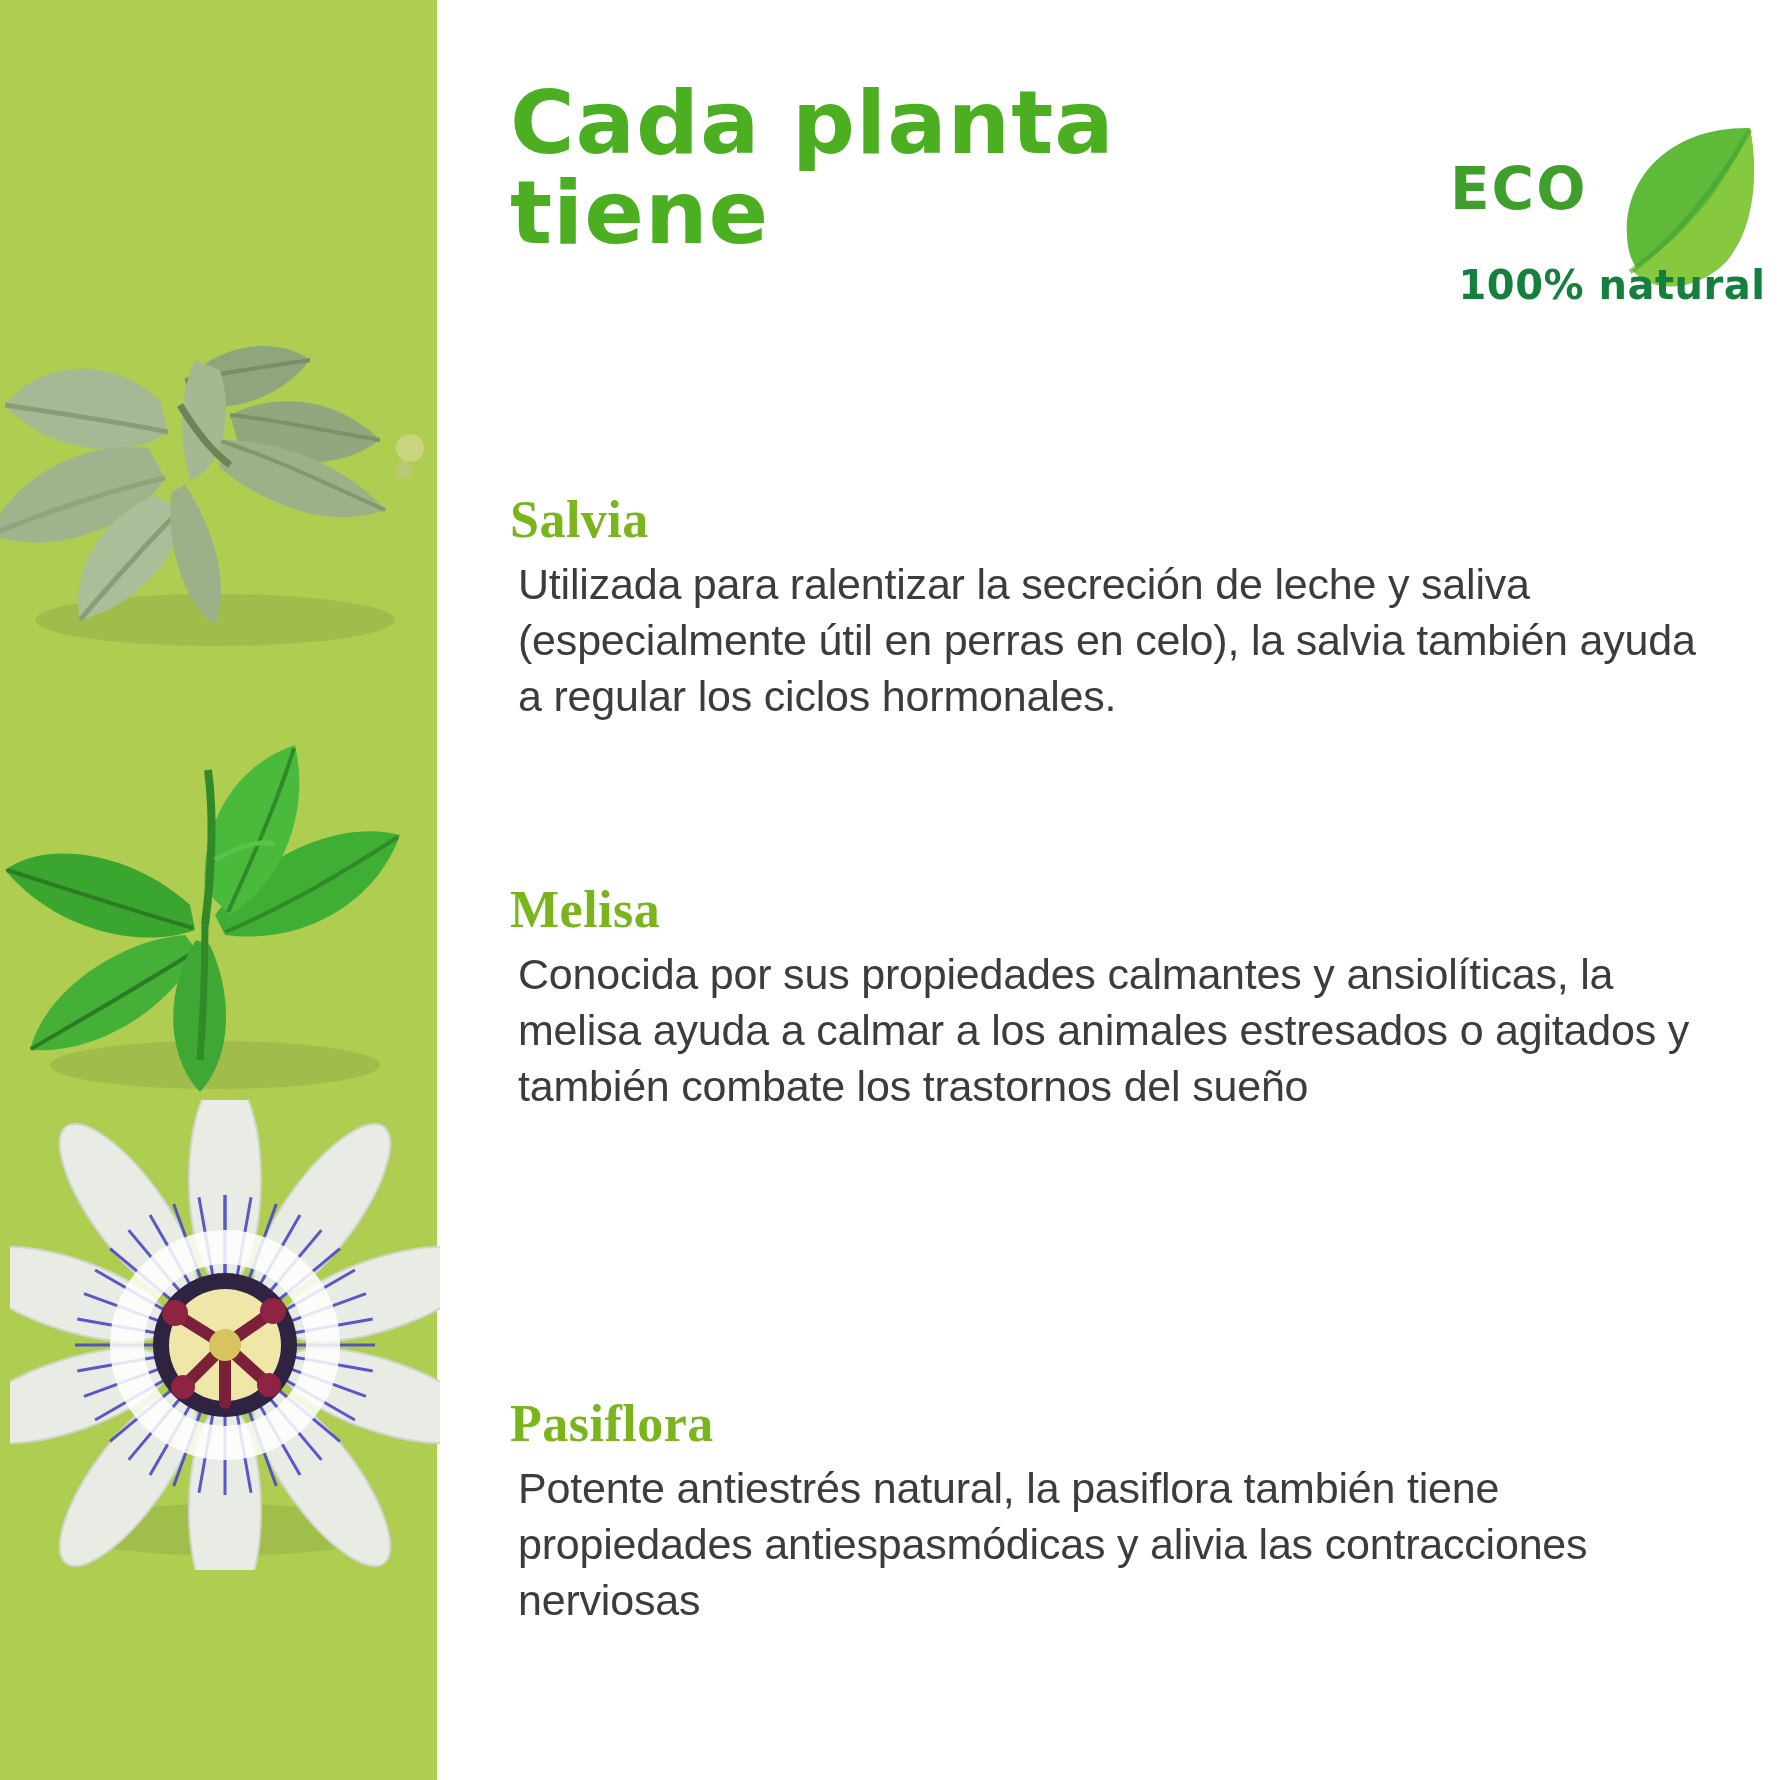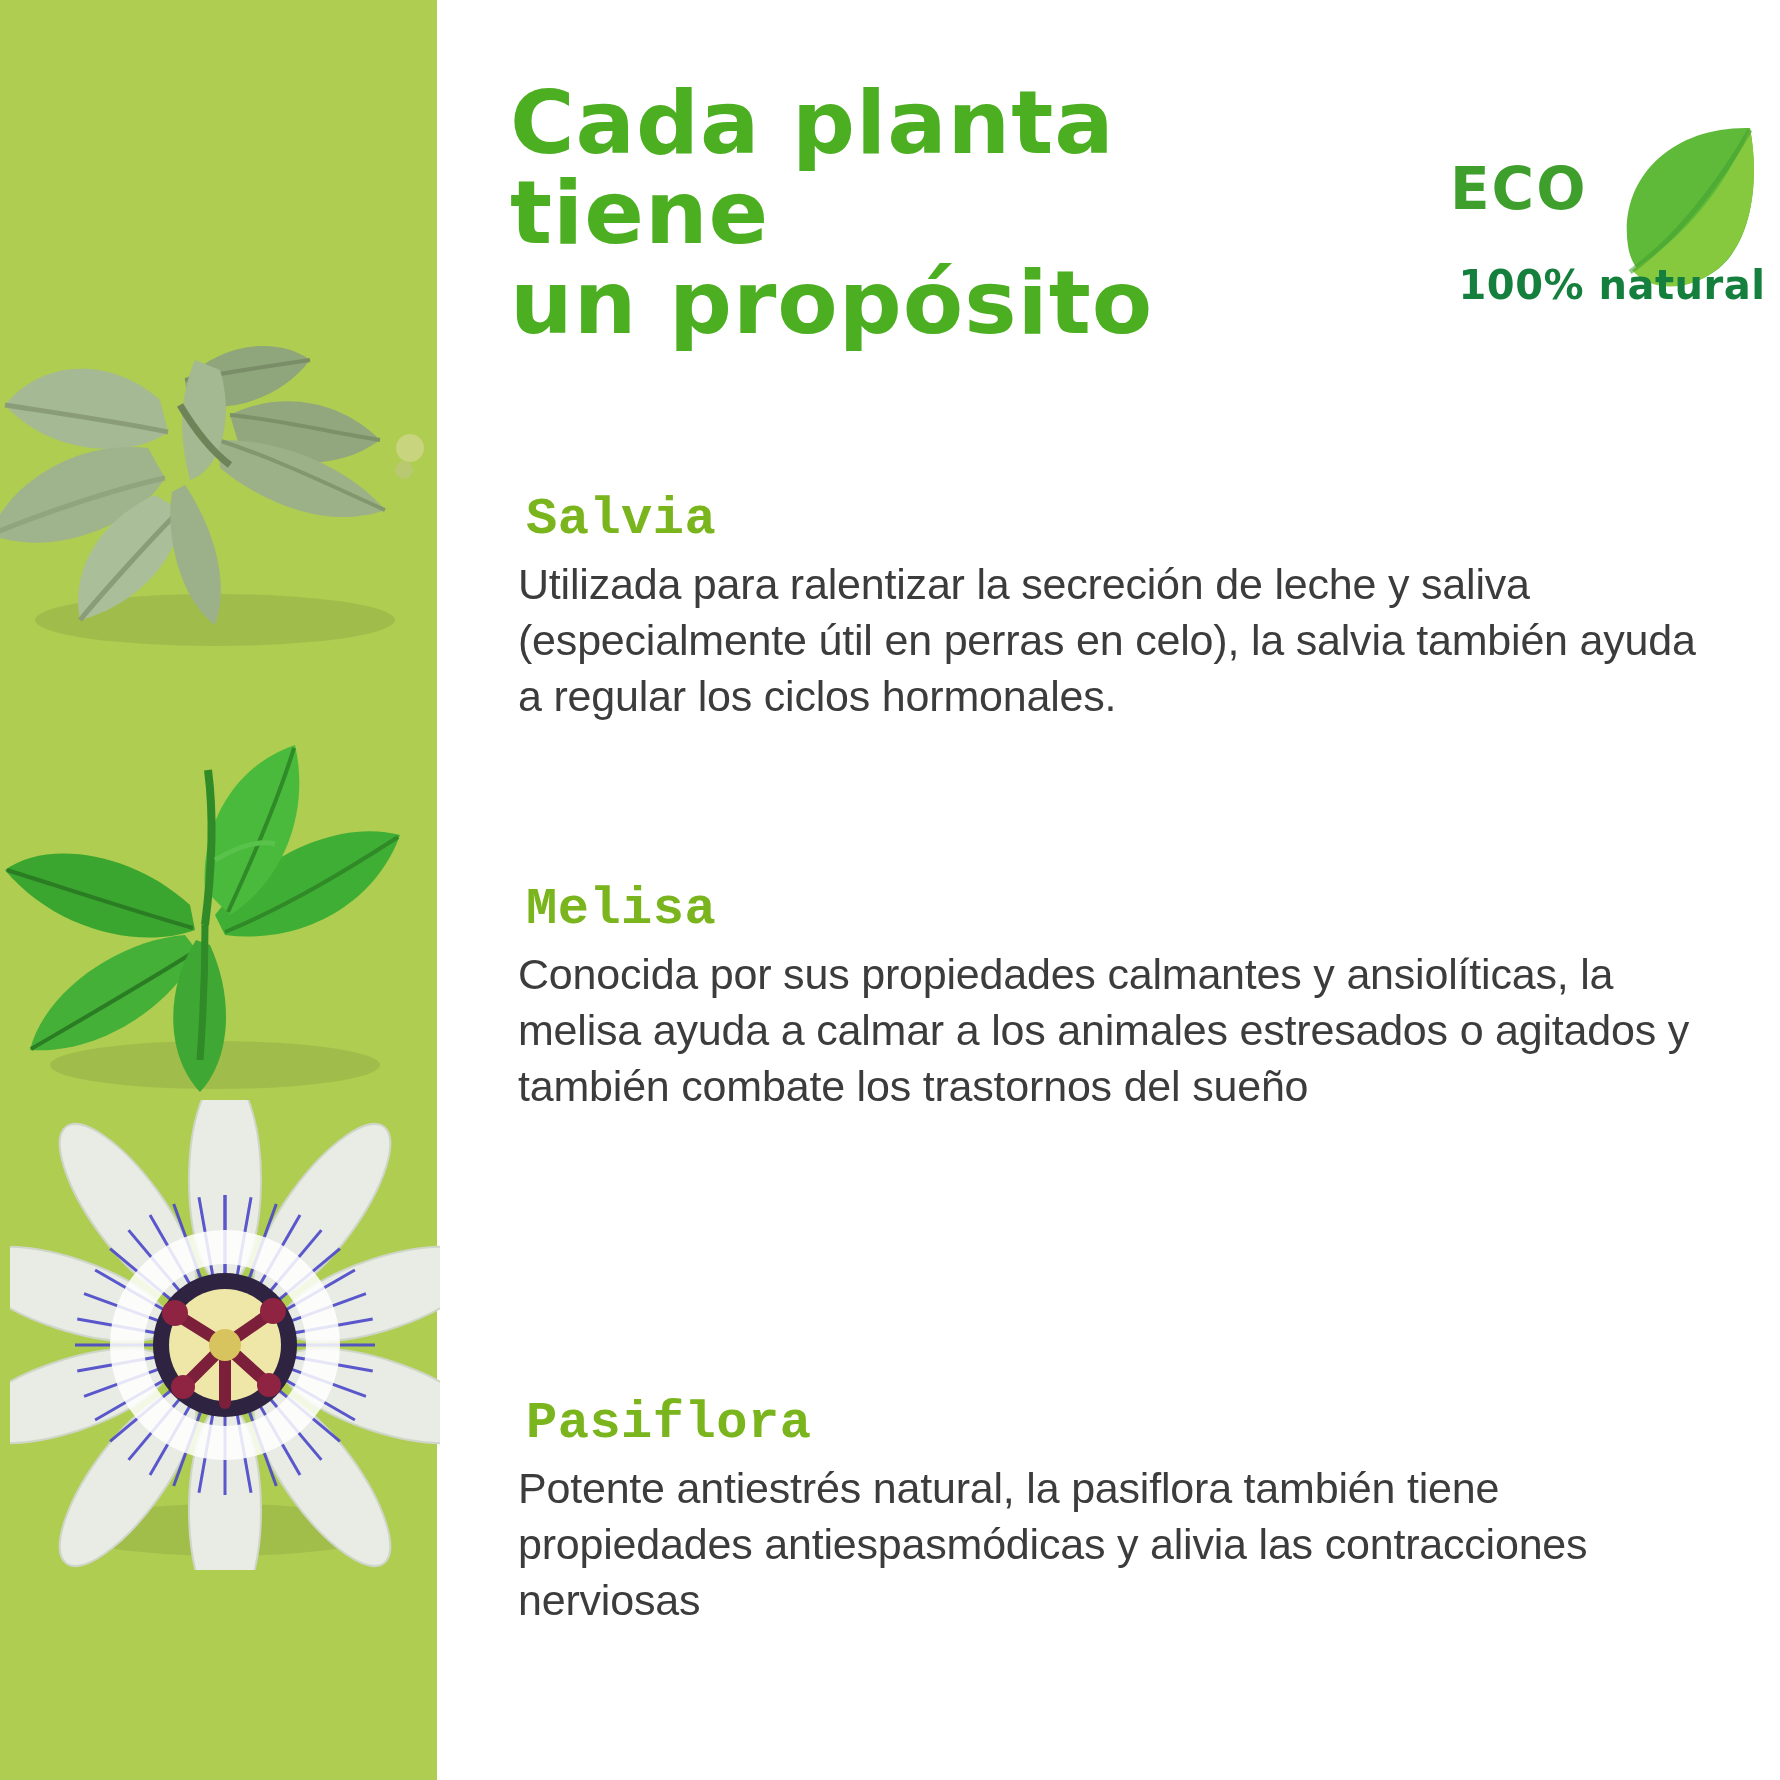--- a/index.html
+++ b/index.html
@@ -85,25 +85,25 @@
     color: #15803d;
     letter-spacing: 0.5px;
   }
   
   .entry {
     position: absolute;
     left: 510px;
     width: 1215px;
   }
   .entry .title {
-    font-family: Liberation Mono, monospace;
+    font-family: Liberation Serif, serif;
     font-weight: 700;
     font-size: 52px;
     color: #7ab51d;
-    margin: 0 0 6px 16px;
+    margin: 0 0 6px 0;
     letter-spacing: 0.5px;
   }
   .entry .body {
     font-family: "Liberation Sans", sans-serif;
     font-size: 43px;
     line-height: 1.30;
     color: #3c3c3c;
     margin: 8px;
     letter-spacing: -0.2px;
   }
@@ -123,21 +123,20 @@
 </style>
 </head>
 <body>
 
 <div class="poster">
 
   <div class="left-band"></div>
 
   <div class="headline">
     <span>Cada planta tiene</span>
-    <span class="line2">un propósito</span>
   </div>
 
   <div class="eco-badge">
     <div class="eco-text">ECO</div>
     <div class="eco-leaf">
       <svg viewBox="0 0 150 175" width="150" height="175" aria-hidden="true">
         <path d="M140 8 C 60 6, 8 60, 18 126 C 24 166, 66 178, 104 152 C 142 126, 150 62, 140 8 Z" fill="#5fba3a"></path>
         <path d="M140 8 C 118 62, 78 116, 22 150 C 40 172, 78 172, 106 150 C 142 122, 150 60, 140 8 Z" fill="#86c93f"></path>
         <path d="M140 10 C 110 62, 68 118, 20 152" stroke="#3f9f2d" stroke-width="5" fill="none" opacity="0.55"></path>
       </svg>

